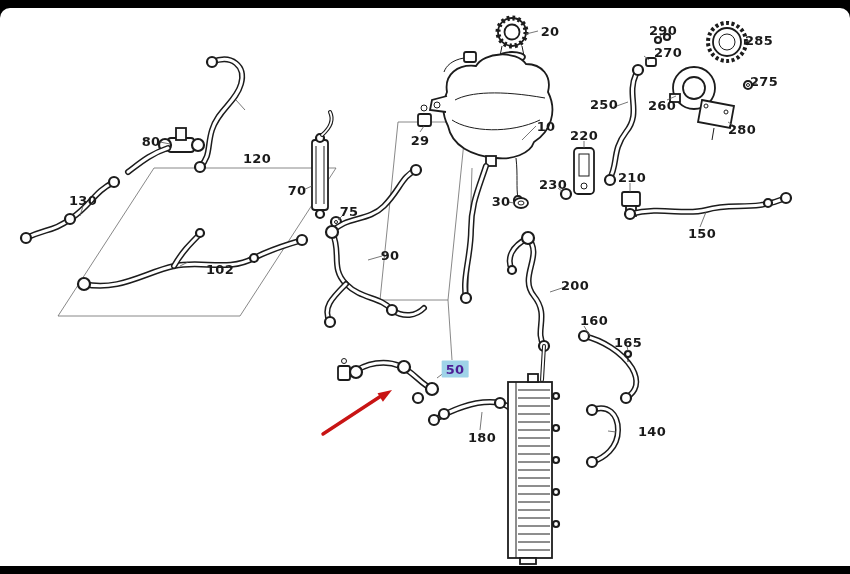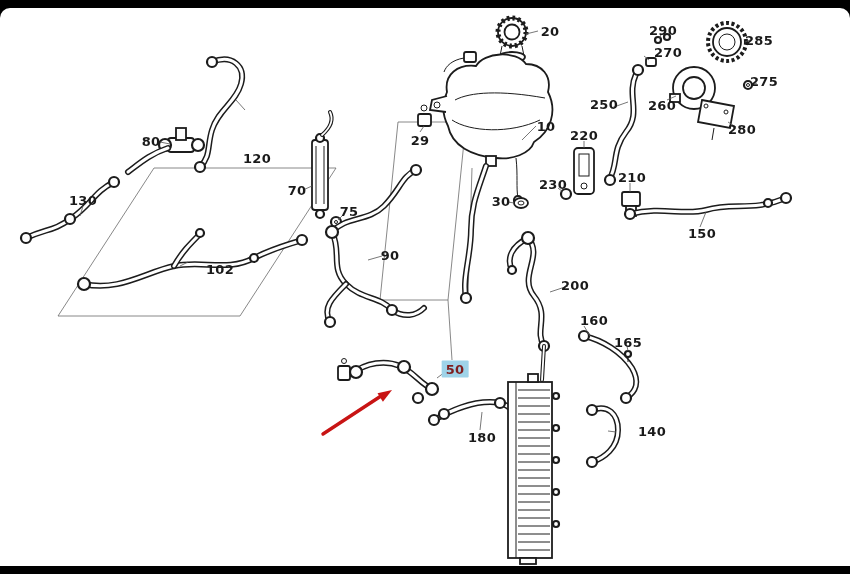--- a/index.html
+++ b/index.html
@@ -8,21 +8,21 @@
   }
   html,body{margin:0;padding:0;background:var(--letterbox);}
   .stage{position:relative;width:850px;height:574px;overflow:hidden;background:var(--letterbox);font-family:"DejaVu Sans","Liberation Sans",sans-serif;}
   .canvas{position:absolute;left:0;top:8px;width:850px;height:558px;background:var(--bg);border-radius:10px 10px 0 0;}
   .bar{position:absolute;left:0;width:850px;background:var(--letterbox);}
   .bar.top{top:0;height:8px;}
   .bar.bottom{bottom:0;height:8px;}
   svg.art{position:absolute;left:0;top:0;}
   .labels{position:absolute;left:0;top:0;width:850px;height:574px;pointer-events:none;}
   .part-label{position:absolute;transform:translate(-50%,-50%);font-size:13px;font-weight:700;color:var(--label);letter-spacing:.3px;line-height:1;white-space:nowrap;pointer-events:auto;cursor:default;}
-  .part-label.highlight{background:var(--hl);color:#7f1d1d;padding:2px 4px;border-radius:1px;}
+  .part-label.highlight{background:var(--hl);color:#4c1d95;padding:2px 4px;border-radius:1px;}
   
   .tube-o{fill:none;stroke:var(--line);stroke-width:6;stroke-linecap:round;stroke-linejoin:round;}
   .tube-i{fill:none;stroke:#ffffff;stroke-width:3;stroke-linecap:round;stroke-linejoin:round;}
   .tube2-o{fill:none;stroke:var(--line);stroke-width:4;stroke-linecap:round;}
   .tube2-i{fill:none;stroke:#ffffff;stroke-width:1.8;stroke-linecap:round;}
   .part{fill:#ffffff;stroke:var(--line);stroke-width:1.8;}
   .thin{fill:none;stroke:var(--line);stroke-width:1;}
   .clamp{fill:#ffffff;stroke:var(--line);stroke-width:2.2;}
   .leader{stroke:var(--leader);stroke-width:.8;}
   .box{fill:none;stroke:#6a6a6a;stroke-width:.8;}

